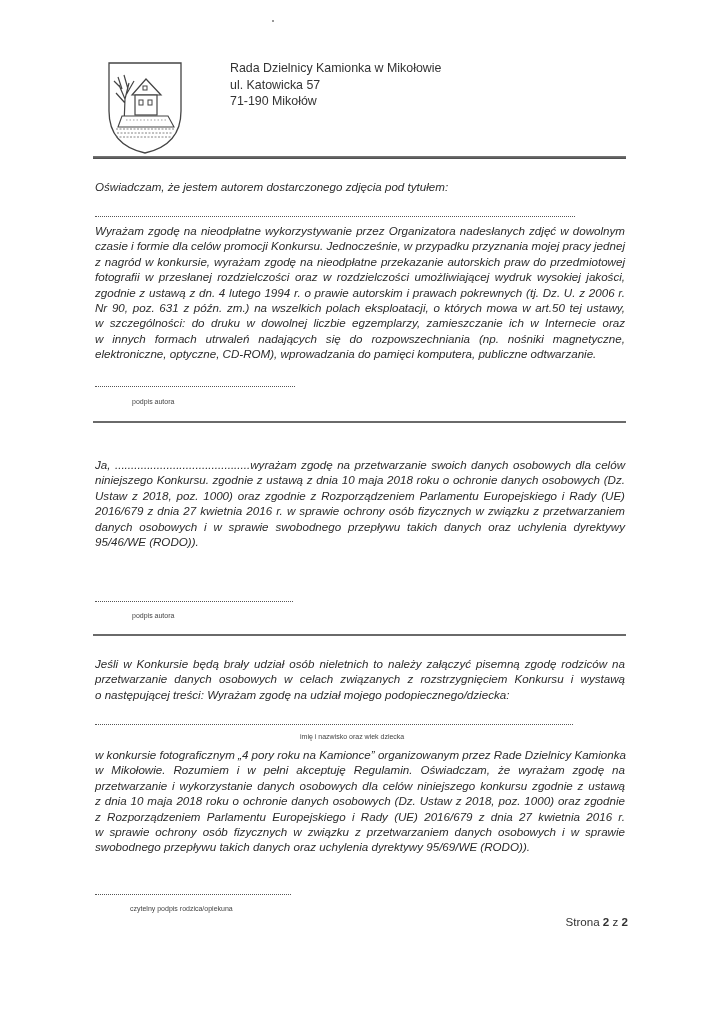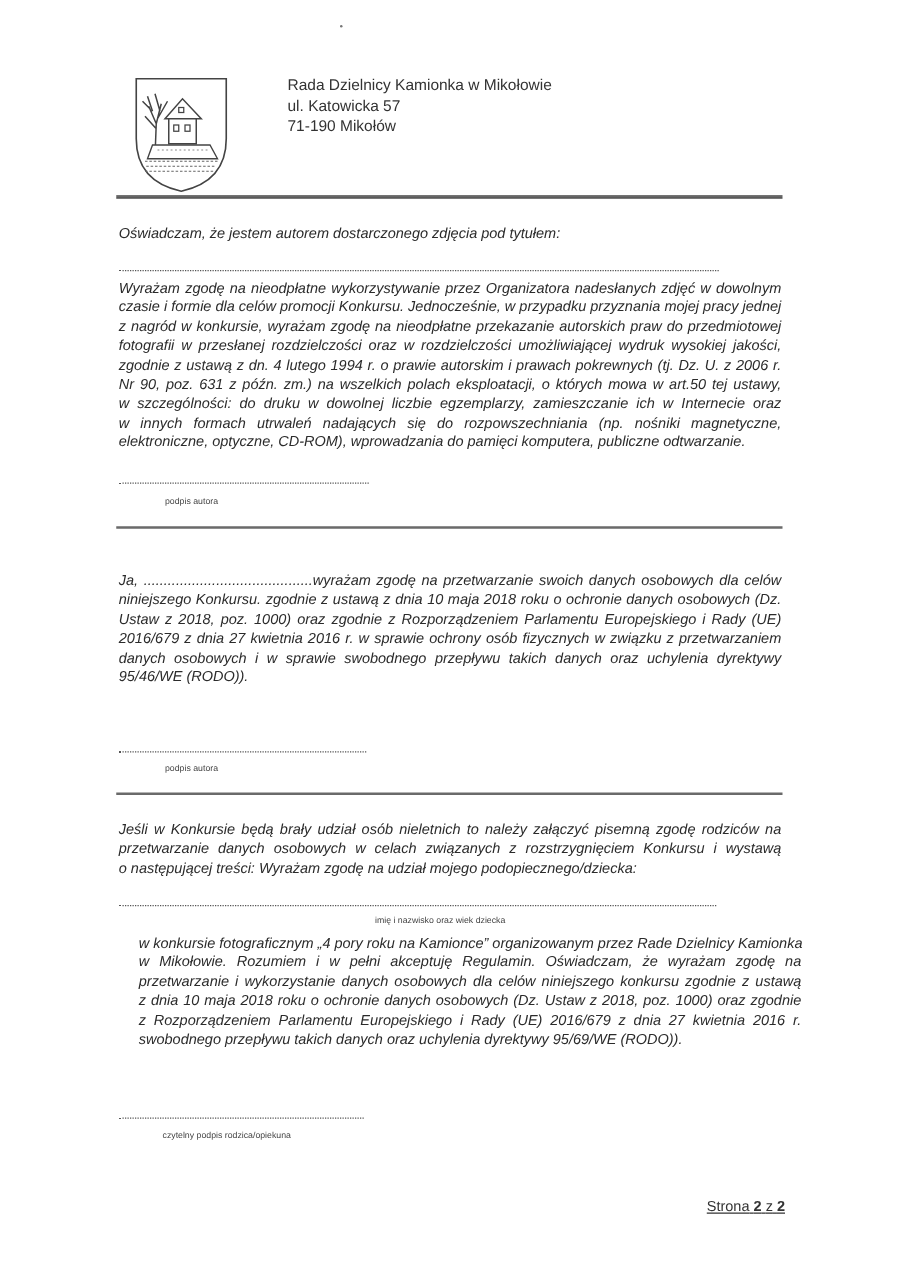--- a/index.html
+++ b/index.html
@@ -11,21 +11,21 @@
     .header-text { left: 230px; top: 60px; font-size: 12.4px; line-height: 16.5px; color: #333; }
     .header-text div { white-space: nowrap; }
     .rule { left: 93px; width: 533px; height: 2px; background: #6a6a6a; }
     .rule.top { top: 156px; height: 3px; background: linear-gradient(#7a7a7a, #4a4a4a); }
     .para { left: 95px; width: 530px; font-size: 11.6px; line-height: 15.4px; text-align: justify; color: #2b2b2b; font-style: italic; }
     .para .ln { display: block; text-align: justify; text-align-last: justify; white-space: nowrap; }
     .para .ln.last { text-align-last: left; }
     .line { display: block; white-space: nowrap; }
     .dots { left: 95px; height: 1px; border-bottom: 1px dotted #555; }
     .caption { font-size: 7px; color: #444; white-space: nowrap; }
-    .pager { right: 96px; top: 959px; font-size: 11.6px; color: #333; text-decoration: underline; }
+    .pager { right: 96px; top: 915px; font-size: 11.6px; color: #333; }
     .pager b { font-weight: bold; }
   </style>
 </head>
 <body>
 
 <div class="abs speck"></div>
 
 <div class="abs logo">
   <svg width="78" height="96" viewBox="0 0 78 96">
     <path d="M3 4 L75 4 L75 52 Q75 86 39 94 Q3 86 3 52 Z" fill="#fff" stroke="#444" stroke-width="1.3"></path>
@@ -88,26 +88,27 @@
 
 <div class="abs para" style="top:656px;">
   <span class="ln">Jeśli w Konkursie będą brały udział osób nieletnich to należy załączyć pisemną zgodę rodziców na</span>
   <span class="ln">przetwarzanie danych osobowych w celach związanych z rozstrzygnięciem Konkursu i wystawą</span>
   <span class="ln last">o następującej treści: Wyrażam zgodę na udział mojego podopiecznego/dziecka:</span>
 </div>
 
 <div class="abs dots" style="top:723px; width:478px;"></div>
 <div class="abs caption" style="left:300px; top:733px;">imię i nazwisko oraz wiek dziecka</div>
 
-<div class="abs para" style="top:747px;margin-left:16px;">
+<div class="abs para" style="top:747px;">
   <span class="ln">w konkursie fotograficznym „4 pory roku na Kamionce” organizowanym przez Rade Dzielnicy Kamionka</span>
   <span class="ln">w Mikołowie. Rozumiem i w pełni akceptuję Regulamin. Oświadczam, że wyrażam zgodę na</span>
   <span class="ln">przetwarzanie i wykorzystanie danych osobowych dla celów niniejszego konkursu zgodnie z ustawą</span>
   <span class="ln">z dnia 10 maja 2018 roku o ochronie danych osobowych (Dz. Ustaw z 2018, poz. 1000) oraz zgodnie</span>
   <span class="ln">z Rozporządzeniem Parlamentu Europejskiego i Rady (UE) 2016/679 z dnia 27 kwietnia 2016 r.</span>
+  <span class="ln">w sprawie ochrony osób fizycznych w związku z przetwarzaniem danych osobowych i w sprawie</span>
   <span class="ln last">swobodnego przepływu takich danych oraz uchylenia dyrektywy 95/69/WE (RODO)).</span>
 </div>
 
 <div class="abs dots" style="top:893px; width:196px;"></div>
 <div class="abs caption" style="left:130px; top:905px;">czytelny podpis rodzica/opiekuna</div>
 
 <div class="abs pager">
   <span>Strona</span>
   <b>2</b>
   <span>z</span>

